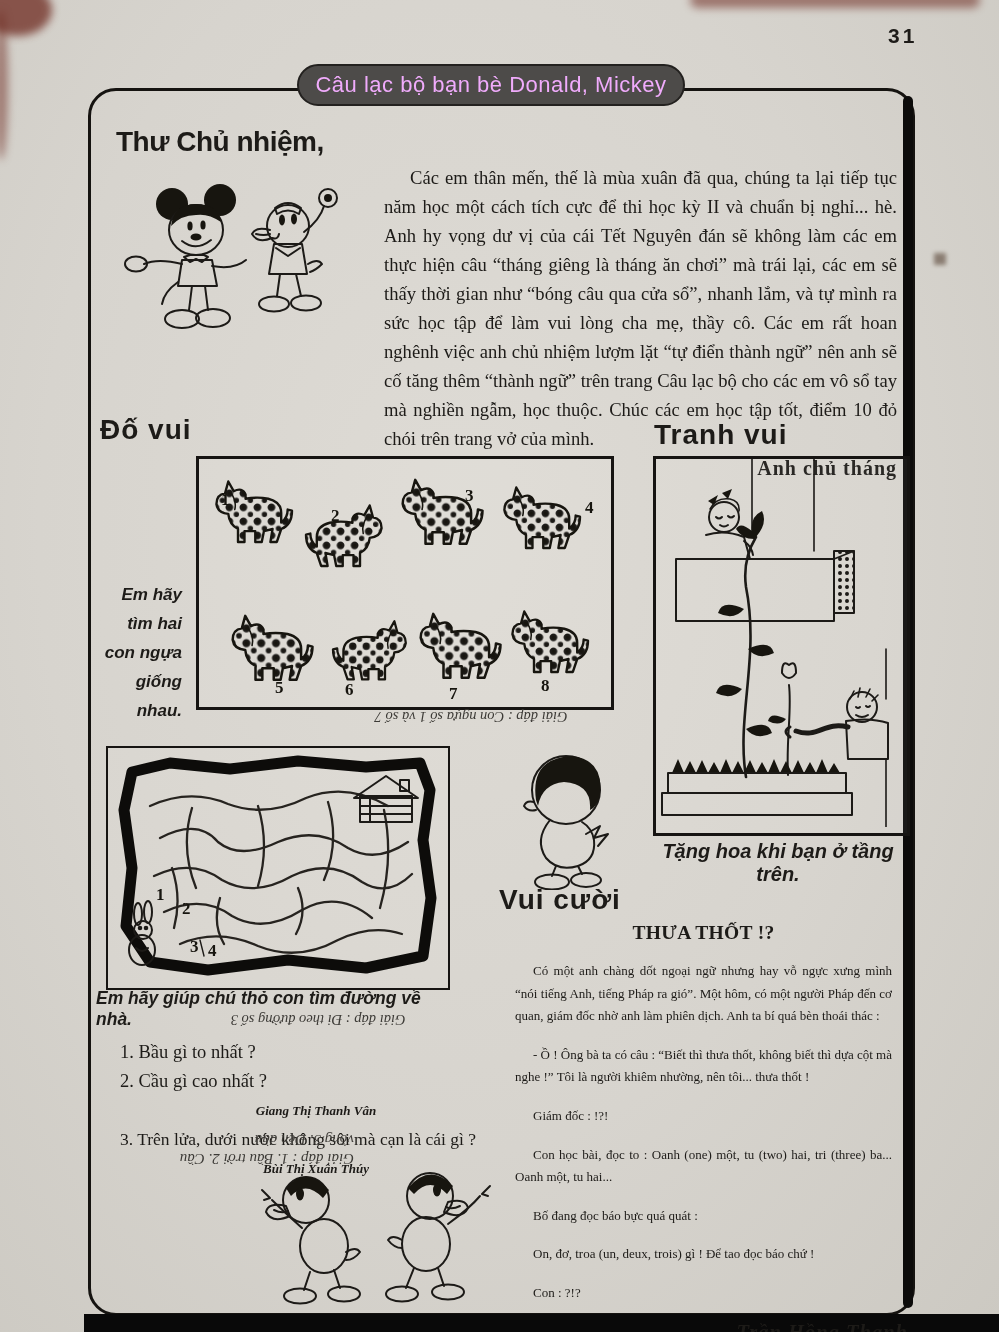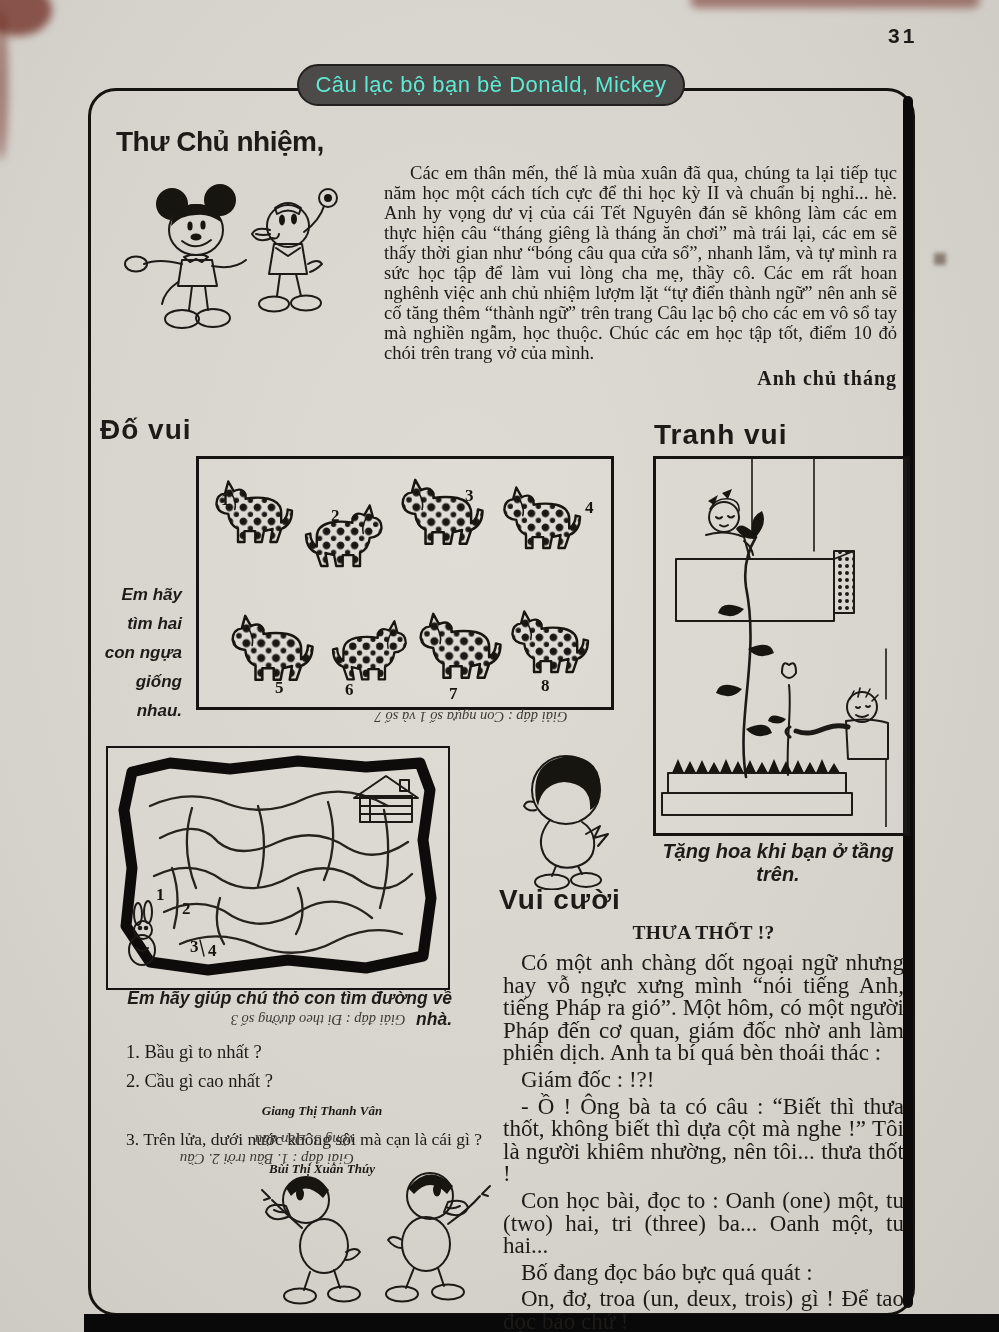--- a/index.html
+++ b/index.html
@@ -18,58 +18,58 @@
 
   #page-number{left:888px;top:24px;font-family:"Liberation Sans",sans-serif;
                font-weight:700;font-size:21px;letter-spacing:3px;}
 
   #frame{left:88px;top:88px;width:821px;height:1222px;border:3px solid #151310;border-radius:28px;}
   #frame-right{left:903px;top:96px;width:10px;height:1212px;background:#0c0b0a;border-radius:5px;}
   #bottom-bar{left:84px;top:1314px;width:915px;height:18px;background:#090909;}
 
   #header-pill{left:297px;top:64px;width:384px;height:38px;background:#4d4b49;
                border:2px solid #23211f;border-radius:21px;display:flex;align-items:center;justify-content:center;
-               font-family:"Liberation Sans",sans-serif;font-size:22px;color:#5eead4;letter-spacing:.5px;}
+               font-family:"Liberation Sans",sans-serif;font-size:22px;color:#f0abfc;letter-spacing:.5px;}
 
   #letter-title{left:116px;top:126px;font-family:"Liberation Sans",sans-serif;
                 font-weight:800;font-size:28px;letter-spacing:-.5px;}
 
   #mickey-donald{left:112px;top:164px;}
 
   #letter-col{left:384px;top:163px;width:513px;}
-  #letter-body{font-size:18.6px;line-height:20px;text-align:justify;text-indent:26px;}
+  #letter-body{font-size:18.6px;line-height:29px;text-align:justify;text-indent:26px;}
   #letter-signature{text-align:right;font-weight:700;font-size:20px;margin-top:4px;letter-spacing:1px;}
 
   .section-heading{font-family:"Liberation Sans",sans-serif;font-weight:800;font-size:28px;letter-spacing:1px;}
   #do-vui-heading{left:100px;top:414px;}
   #tranh-vui-heading{left:654px;top:419px;}
   #vui-cuoi-heading{left:499px;top:884px;}
 
   .panel{border:3px solid #161412;background:rgba(255,255,255,0.06);}
   #horses-box{left:196px;top:456px;width:412px;height:248px;}
   #tranh-box{left:653px;top:456px;width:251px;height:374px;}
   #maze-box{left:106px;top:746px;width:340px;height:240px;border-width:2px;}
 
-  .caption{font-family:"Liberation Sans",sans-serif;font-weight:700;font-style:italic;text-align:right;}
+  .caption{font-family:"Liberation Sans",sans-serif;font-weight:700;font-style:italic;}
   #horse-instruction{left:94px;top:580px;width:88px;text-align:right;font-size:17px;line-height:29px;}
   #tranh-caption{left:648px;top:840px;width:260px;text-align:center;font-size:20px;}
   #maze-caption{left:96px;top:988px;width:356px;font-size:17.5px;}
 
   .flipped{transform:rotate(180deg);font-style:italic;color:#3c3a36;font-size:14.5px;line-height:19px;}
   #horses-answer{left:330px;top:707px;width:282px;text-align:center;}
   #maze-answer{left:190px;top:1010px;width:256px;text-align:center;}
   #riddle-answers{left:106px;top:1130px;width:248px;text-align:left;font-size:15px;}
 
-  #riddles{left:126px;top:1038px;width:392px;font-size:18.5px;line-height:29px;font-family:Liberation Serif, serif;}
+  #riddles{left:120px;top:1038px;width:392px;font-size:18.5px;line-height:29px;font-family:Liberation Serif, serif;}
   .riddle-line{white-space:nowrap;}
   .riddle-author{text-align:center;font-weight:700;font-style:italic;font-size:13px;}
 
   #jokes-col{left:499px;top:912px;width:409px;}
   .joke-title{text-align:center;font-weight:700;font-size:19.5px;margin:10px 0 8px 0;letter-spacing:.3px;}
-  .joke-p{font-size:23px;line-height:22.6px;text-align:justify;text-indent:18px;margin:4px;}
+  .joke-p{font-size:13px;line-height:22.6px;text-align:justify;text-indent:18px;margin:16px;}
   #joke-signature{text-align:right;font-weight:700;font-style:italic;font-size:20.5px;margin-top:8px;letter-spacing:1px;}
 
   svg.lineart{stroke:#1c1a17;fill:none;stroke-width:2;stroke-linecap:round;stroke-linejoin:round;}
   .num-label{font-family:"Liberation Serif",serif;font-weight:700;font-size:17px;fill:#17150f;stroke:none;}
 </style>
 </head>
 <body>
 
 <div class="smudge" id="smudge-tl"></div>
 <div class="smudge" id="smudge-top"></div>
@@ -304,20 +304,20 @@
   <path d="M62,126 L58,136 M84,126 L88,134"></path>
   <ellipse cx="58" cy="142" rx="17" ry="7.5"></ellipse>
   <ellipse cx="92" cy="140" rx="15" ry="7"></ellipse>
 </svg>
 
 <div class="abs section-heading" id="vui-cuoi-heading">Vui cười</div>
 
 <div class="abs" id="jokes-col">
   <div class="joke-title">THƯA THỐT !?</div>
   <p class="joke-p">Có một anh chàng dốt ngoại ngữ nhưng hay vỗ ngực xưng mình “nói tiếng Anh, tiếng Pháp ra gió”. Một hôm, có một người Pháp đến cơ quan, giám đốc nhờ anh làm phiên dịch. Anh ta bí quá bèn thoái thác :</p>
+  <p class="joke-p">- Ồ ! Ông bà ta có câu : “Biết thì thưa thốt, không biết thì dựa cột mà nghe !” Tôi là người khiêm nhường, nên tôi... thưa thốt !</p>
   <p class="joke-p">Giám đốc : !?!</p>
-  <p class="joke-p">- Ồ ! Ông bà ta có câu : “Biết thì thưa thốt, không biết thì dựa cột mà nghe !” Tôi là người khiêm nhường, nên tôi... thưa thốt !</p>
   <p class="joke-p">Con học bài, đọc to : Oanh (one) một, tu (two) hai, tri (three) ba... Oanh một, tu hai...</p>
   <p class="joke-p">Bố đang đọc báo bực quá quát :</p>
   <p class="joke-p">On, đơ, troa (un, deux, trois) gì ! Để tao đọc báo chứ !</p>
   <p class="joke-p">Con : ?!?</p>
   <div id="joke-signature">Trần Hồng Thanh</div>
 </div>
 
 </body></html>

